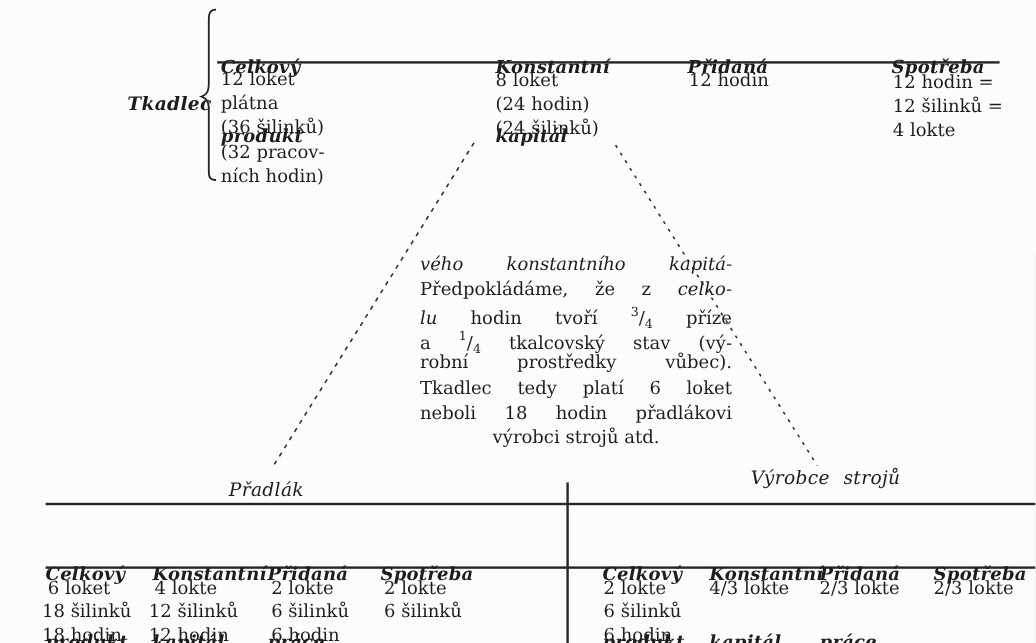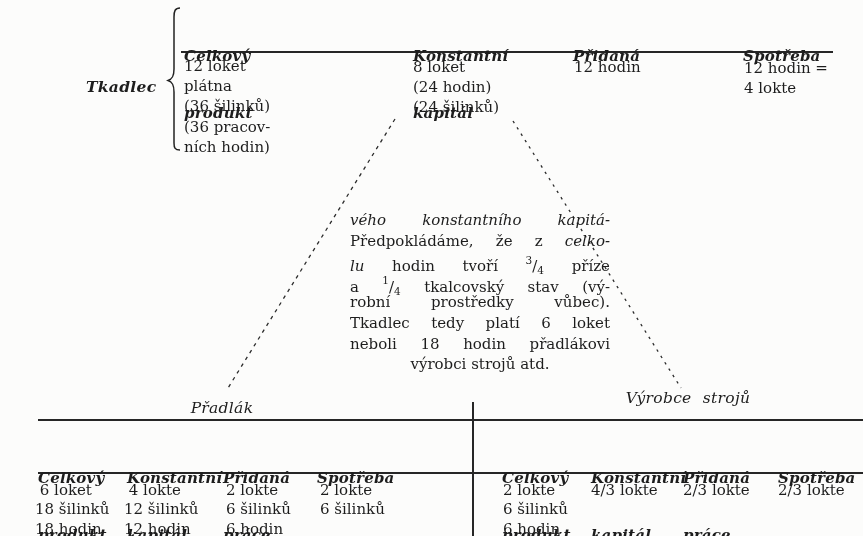--- a/index.html
+++ b/index.html
@@ -18,21 +18,21 @@
   .bvals .vl{font-size:15px; line-height:19.3px; white-space:pre;}
   
   .hr{position:absolute; height:1.7px; background:#262626;}
   .vr{position:absolute; width:1.7px; background:#262626;}
   
   .note{font-size:15px; width:260px;}
   .note .nl{text-align:justify; text-align-last:justify; line-height:20.6px; height:20.6px; overflow:visible;}
   .note .nl.last{text-align-last:center;}
   .frac sup{font-size:10.5px; position:relative; top:-1.5px;}
   .frac sub{font-size:10.5px; vertical-align:baseline; position:relative; top:3px;}
-  .rlabel{font-style:italic; font-weight:bold; font-size:15.5px; letter-spacing:.3px;}
+  .rlabel{font-style:italic; font-weight:bold; font-size:15.5px; letter-spacing:.3px;margin-left:20px;}
   .ttl{font-style:italic; font-size:15.5px; text-align:center; letter-spacing:.3px;}
   .ttl.wide{word-spacing:6px;}
 </style>
 </head>
 <body>
 
 <div class="page">
 
   <svg class="abs" style="left:0;top:0" width="863" height="536" viewBox="0 0 863 536">
     <line x1="395" y1="119" x2="228" y2="388" stroke="#2b2b2b" stroke-width="1.3" stroke-dasharray="3.5 4.5"></line>
@@ -48,21 +48,21 @@
   <div class="hr" style="left:181px;top:51px;width:652px"></div>
 
   <div class="abs hd" style="left:184px;top:9px">
     <div>Celkový</div>
     <div>produkt</div>
   </div>
   <div class="abs vals" style="left:184px;top:56px">
     <div class="vl">12 loket</div>
     <div class="vl">plátna</div>
     <div class="vl">(36 šilinků)</div>
-    <div class="vl">(36 pracov-</div>
+    <div class="vl">(32 pracov-</div>
     <div class="vl">ních hodin)</div>
   </div>
 
   <div class="abs hd" style="left:413px;top:9px">
     <div>Konstantní</div>
     <div>kapitál</div>
   </div>
   <div class="abs vals" style="left:413px;top:57px">
     <div class="vl">8 loket</div>
     <div class="vl">(24 hodin)</div>
@@ -74,20 +74,21 @@
   </div>
   <div class="abs vals" style="left:574px;top:57px">
     <div class="vl">12 hodin</div>
   </div>
 
   <div class="abs hd" style="left:743px;top:9px">
     <div>Spotřeba</div>
   </div>
   <div class="abs vals" style="left:744px;top:58px">
     <div class="vl">12 hodin =</div>
+    <div class="vl">12 šilinků =</div>
     <div class="vl">4 lokte</div>
   </div>
 
   <div class="abs note" style="left:350px;top:210px">
     <div class="nl it">vého konstantního kapitá-</div>
     <div class="nl"><span>Předpokládáme, že z </span><span class="it">celko-</span></div>
     <div class="nl"><span class="it">lu</span><span> hodin tvoří </span><span class="frac"><sup>3</sup><span>/</span><sub>4</sub></span><span> příze</span></div>
     <div class="nl"><span>a </span><span class="frac"><sup>1</sup><span>/</span><sub>4</sub></span><span> tkalcovský stav (vý-</span></div>
     <div class="nl">robní prostředky vůbec).</div>
     <div class="nl">Tkadlec tedy platí 6 loket</div>

